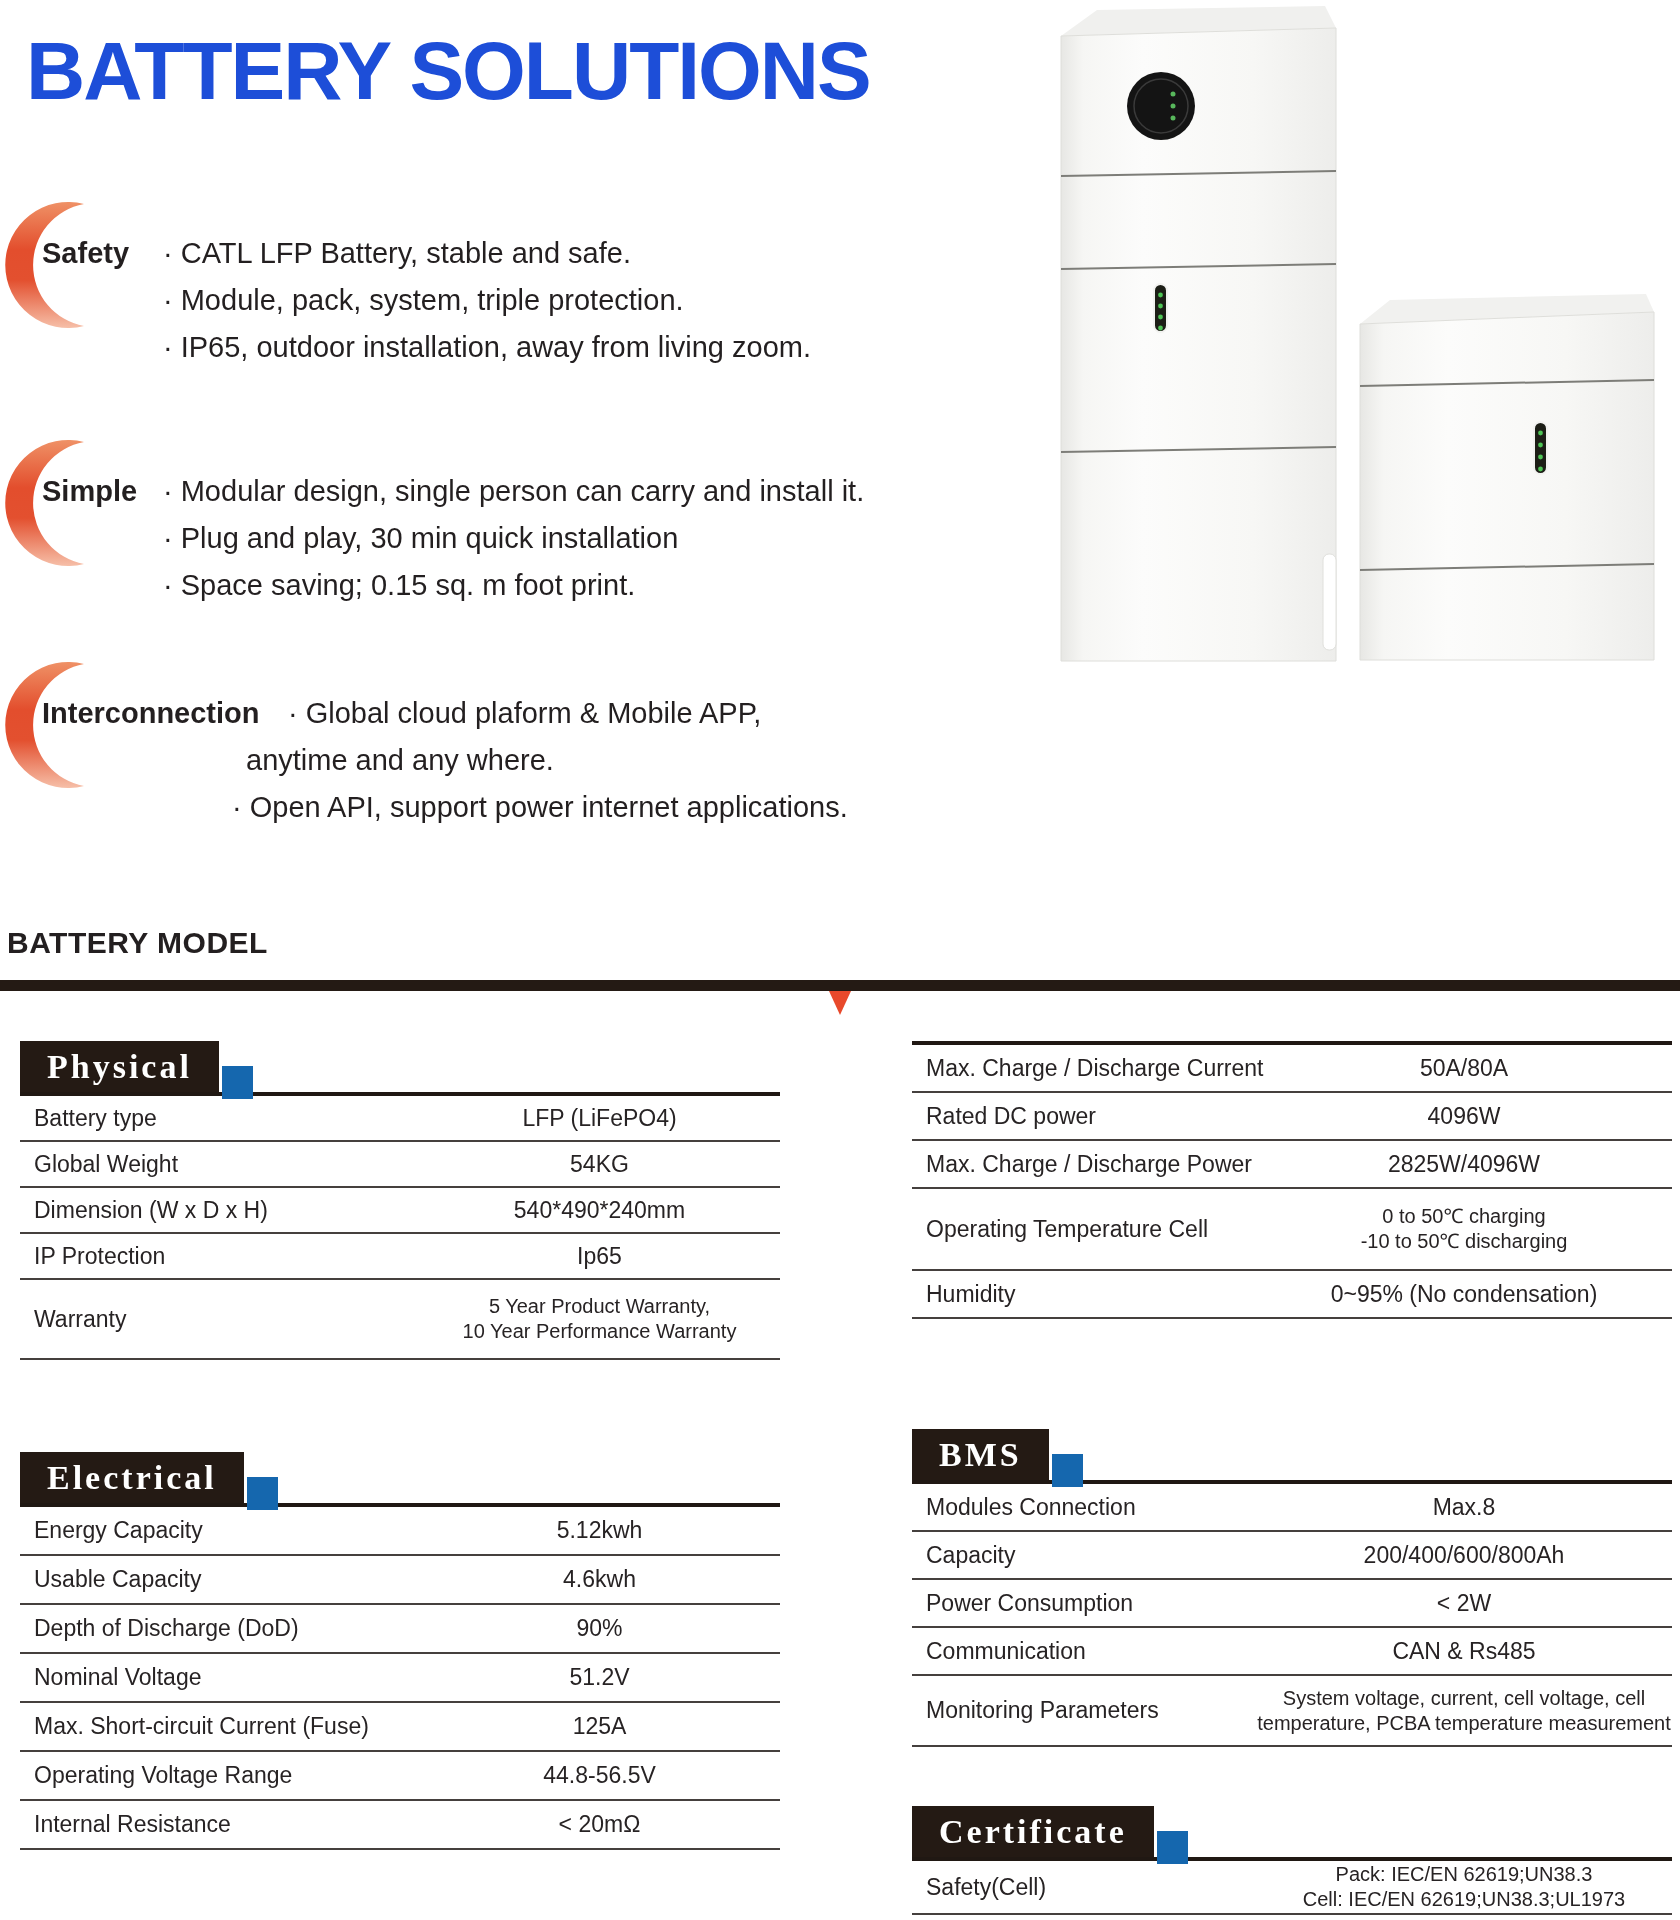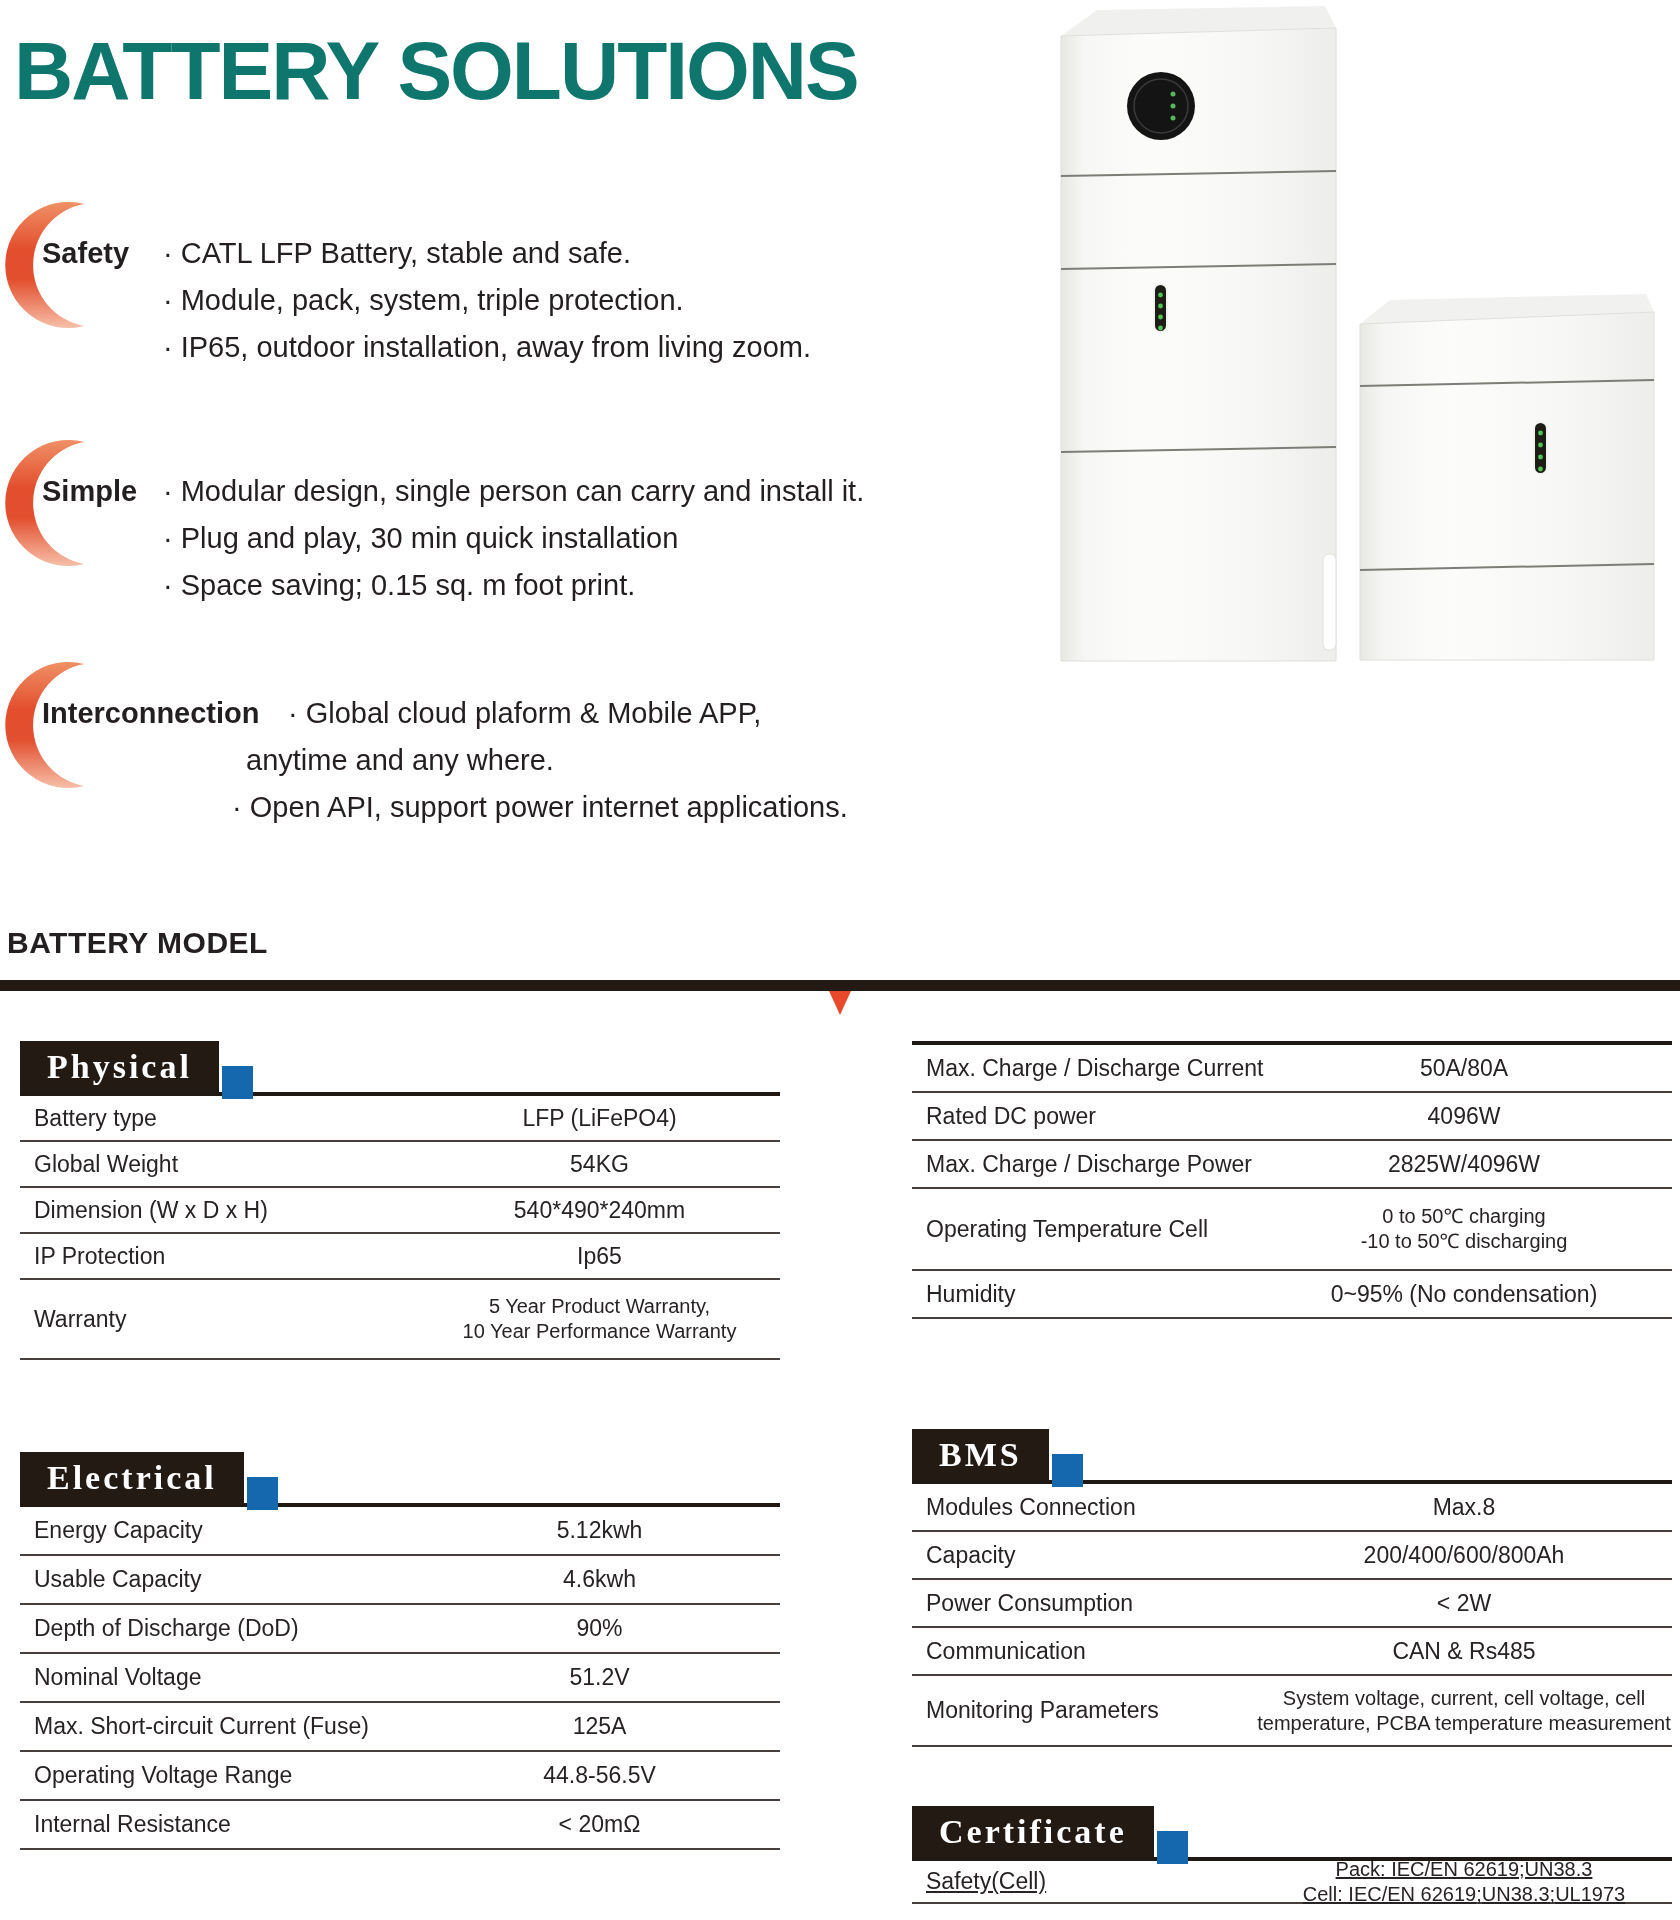--- a/index.html
+++ b/index.html
@@ -1,21 +1,21 @@
 <!DOCTYPE html>
 <html><head>
 <meta charset="utf-8">
 <style>
   html,body{margin:0;padding:0;background:#ffffff;}
   .page{position:relative;width:1680px;height:1920px;background:#fff;overflow:hidden;
         font-family:"Liberation Sans",sans-serif;color:#272324;}
 
   
-  .main-title{position:absolute;left:14px;top:24px;margin:0;font-size:82px;font-weight:bold;
-              letter-spacing:-2px;color:#0f766e;white-space:nowrap;}
+  .main-title{position:absolute;left:26px;top:24px;margin:0;font-size:82px;font-weight:bold;
+              letter-spacing:-2px;color:#1d4ed8;white-space:nowrap;}
 
   
   .feature{position:absolute;left:0;width:900px;}
   .crescent{position:absolute;left:4px;width:100px;height:134px;}
   .flabel{position:absolute;left:42px;top:0;font-size:29px;font-weight:bold;line-height:47px;color:#231f20;}
   .fline{font-size:29px;line-height:47px;color:#231f20;white-space:nowrap;}
   .f-sa .fline{padding-left:163px;}
   .f-si .fline{padding-left:163px;}
   .f-in .fline-1{padding-left:288px;}
   .f-in .fline-2{padding-left:246px;}
@@ -40,21 +40,21 @@
        transform:translateY(7px);z-index:2;}
   .rows{border-top:4px solid #201813;}
   .row{display:flex;align-items:center;border-bottom:2px solid #45403e;box-sizing:border-box;}
   .lbl{padding-left:14px;font-size:23px;white-space:nowrap;}
   .tbl-left  .lbl{width:385px;}
   .tbl-right .lbl{width:330px;}
   .val{flex:1;text-align:center;font-size:23px;}
   .two{font-size:20px;line-height:25px;}
   .two div{white-space:nowrap;}
   .h46{height:46px;} .h48{height:48px;} .h49{height:49px;}
-  .h57{height:43px;text-decoration:underline;} .h71{height:71px;} .h80{height:80px;} .h82{height:82px;}
+  .h57{height:54px;} .h71{height:71px;} .h80{height:80px;} .h82{height:82px;}
 
   
   .batt{position:absolute;}
   .b-tall{left:1057px;top:6px;}
   .b-short{left:1358px;top:294px;}
 </style>
 </head>
 <body>
 
 <div class="page">

